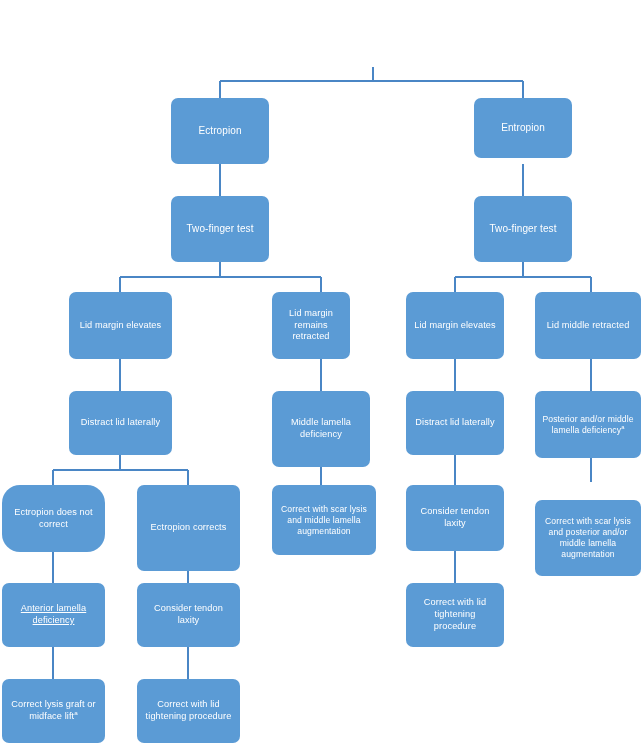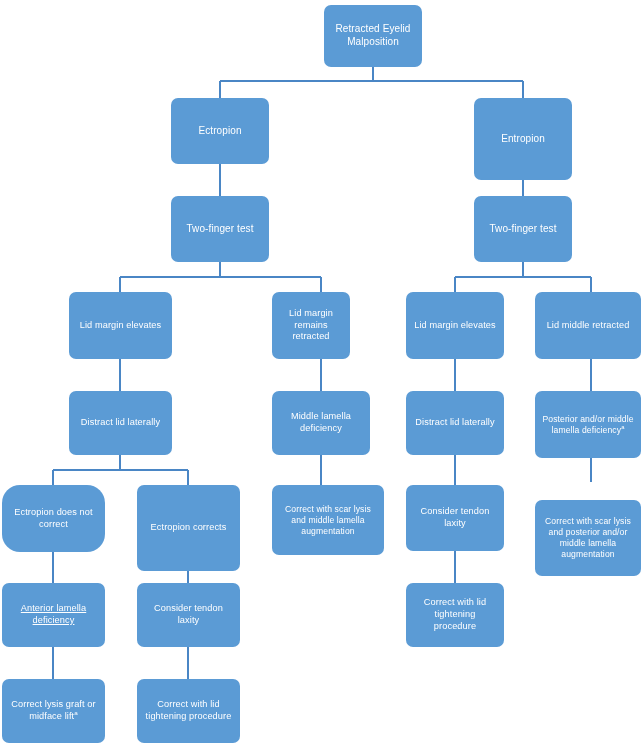--- a/index.html
+++ b/index.html
@@ -105,28 +105,25 @@
       <path d="M188,552 L188,583"></path>
 
       <path d="M455,551 L455,583"></path>
 
       <path d="M53,647 L53,679"></path>
 
       <path d="M188,647 L188,679"></path>
     </g>
   </svg>
 
-  <div class="node f10" style="left:324px; top:5px; width:98px; height:62px;">
-    <span class="label">Retracted Eyelid Malposition</span>
-  </div>
 
   <div class="node f10" style="left:171px; top:98px; width:98px; height:66px;">
     <span class="label">Ectropion</span>
   </div>
-  <div class="node f10" style="left:474px; top:98px; width:98px; height:82px;">
+  <div class="node f10" style="left:474px; top:98px; width:98px; height:60px;">
     <span class="label">Entropion</span>
   </div>
 
   <div class="node f10" style="left:171px; top:196px; width:98px; height:66px;">
     <span class="label">Two-finger test</span>
   </div>
   <div class="node f10" style="left:474px; top:196px; width:98px; height:66px;">
     <span class="label">Two-finger test</span>
   </div>
 
@@ -139,37 +136,37 @@
   <div class="node f9" style="left:406px; top:292px; width:98px; height:67px;">
     <span class="label">Lid margin elevates</span>
   </div>
   <div class="node f9" style="left:535px; top:292px; width:106px; height:67px;">
     <span class="label">Lid middle retracted</span>
   </div>
 
   <div class="node f9" style="left:69px; top:391px; width:103px; height:64px;">
     <span class="label">Distract lid laterally</span>
   </div>
-  <div class="node f9" style="left:272px; top:391px; width:98px; height:64px;">
+  <div class="node f9" style="left:272px; top:391px; width:98px; height:76px;">
     <span class="label">Middle lamella deficiency</span>
   </div>
   <div class="node f9" style="left:406px; top:391px; width:98px; height:64px;">
     <span class="label">Distract lid laterally</span>
   </div>
   <div class="node f8" style="left:535px; top:391px; width:106px; height:67px;">
     <span class="label"><span>Posterior and/or middle lamella deficiency</span><sup>a</sup></span>
   </div>
 
   <div class="node f9" style="left:2px; top:485px; width:103px; height:67px;border-radius:18px;">
     <span class="label">Ectropion does not correct</span>
   </div>
   <div class="node f9" style="left:137px; top:485px; width:103px; height:86px;">
     <span class="label">Ectropion corrects</span>
   </div>
-  <div class="node f8" style="left:272px; top:485px; width:112px; height:70px;">
+  <div class="node f8" style="left:272px; top:485px; width:104px; height:70px;">
     <span class="label">Correct with scar lysis and middle lamella augmentation</span>
   </div>
   <div class="node f9" style="left:406px; top:485px; width:98px; height:66px;">
     <span class="label">Consider tendon laxity</span>
   </div>
   <div class="node f8" style="left:535px; top:482px; width:106px; height:76px;margin-top:18px;">
     <span class="label">Correct with scar lysis and posterior and/or middle lamella augmentation</span>
   </div>
 
   <div class="node f9" style="left:2px; top:583px; width:103px; height:64px;text-decoration:underline;">

